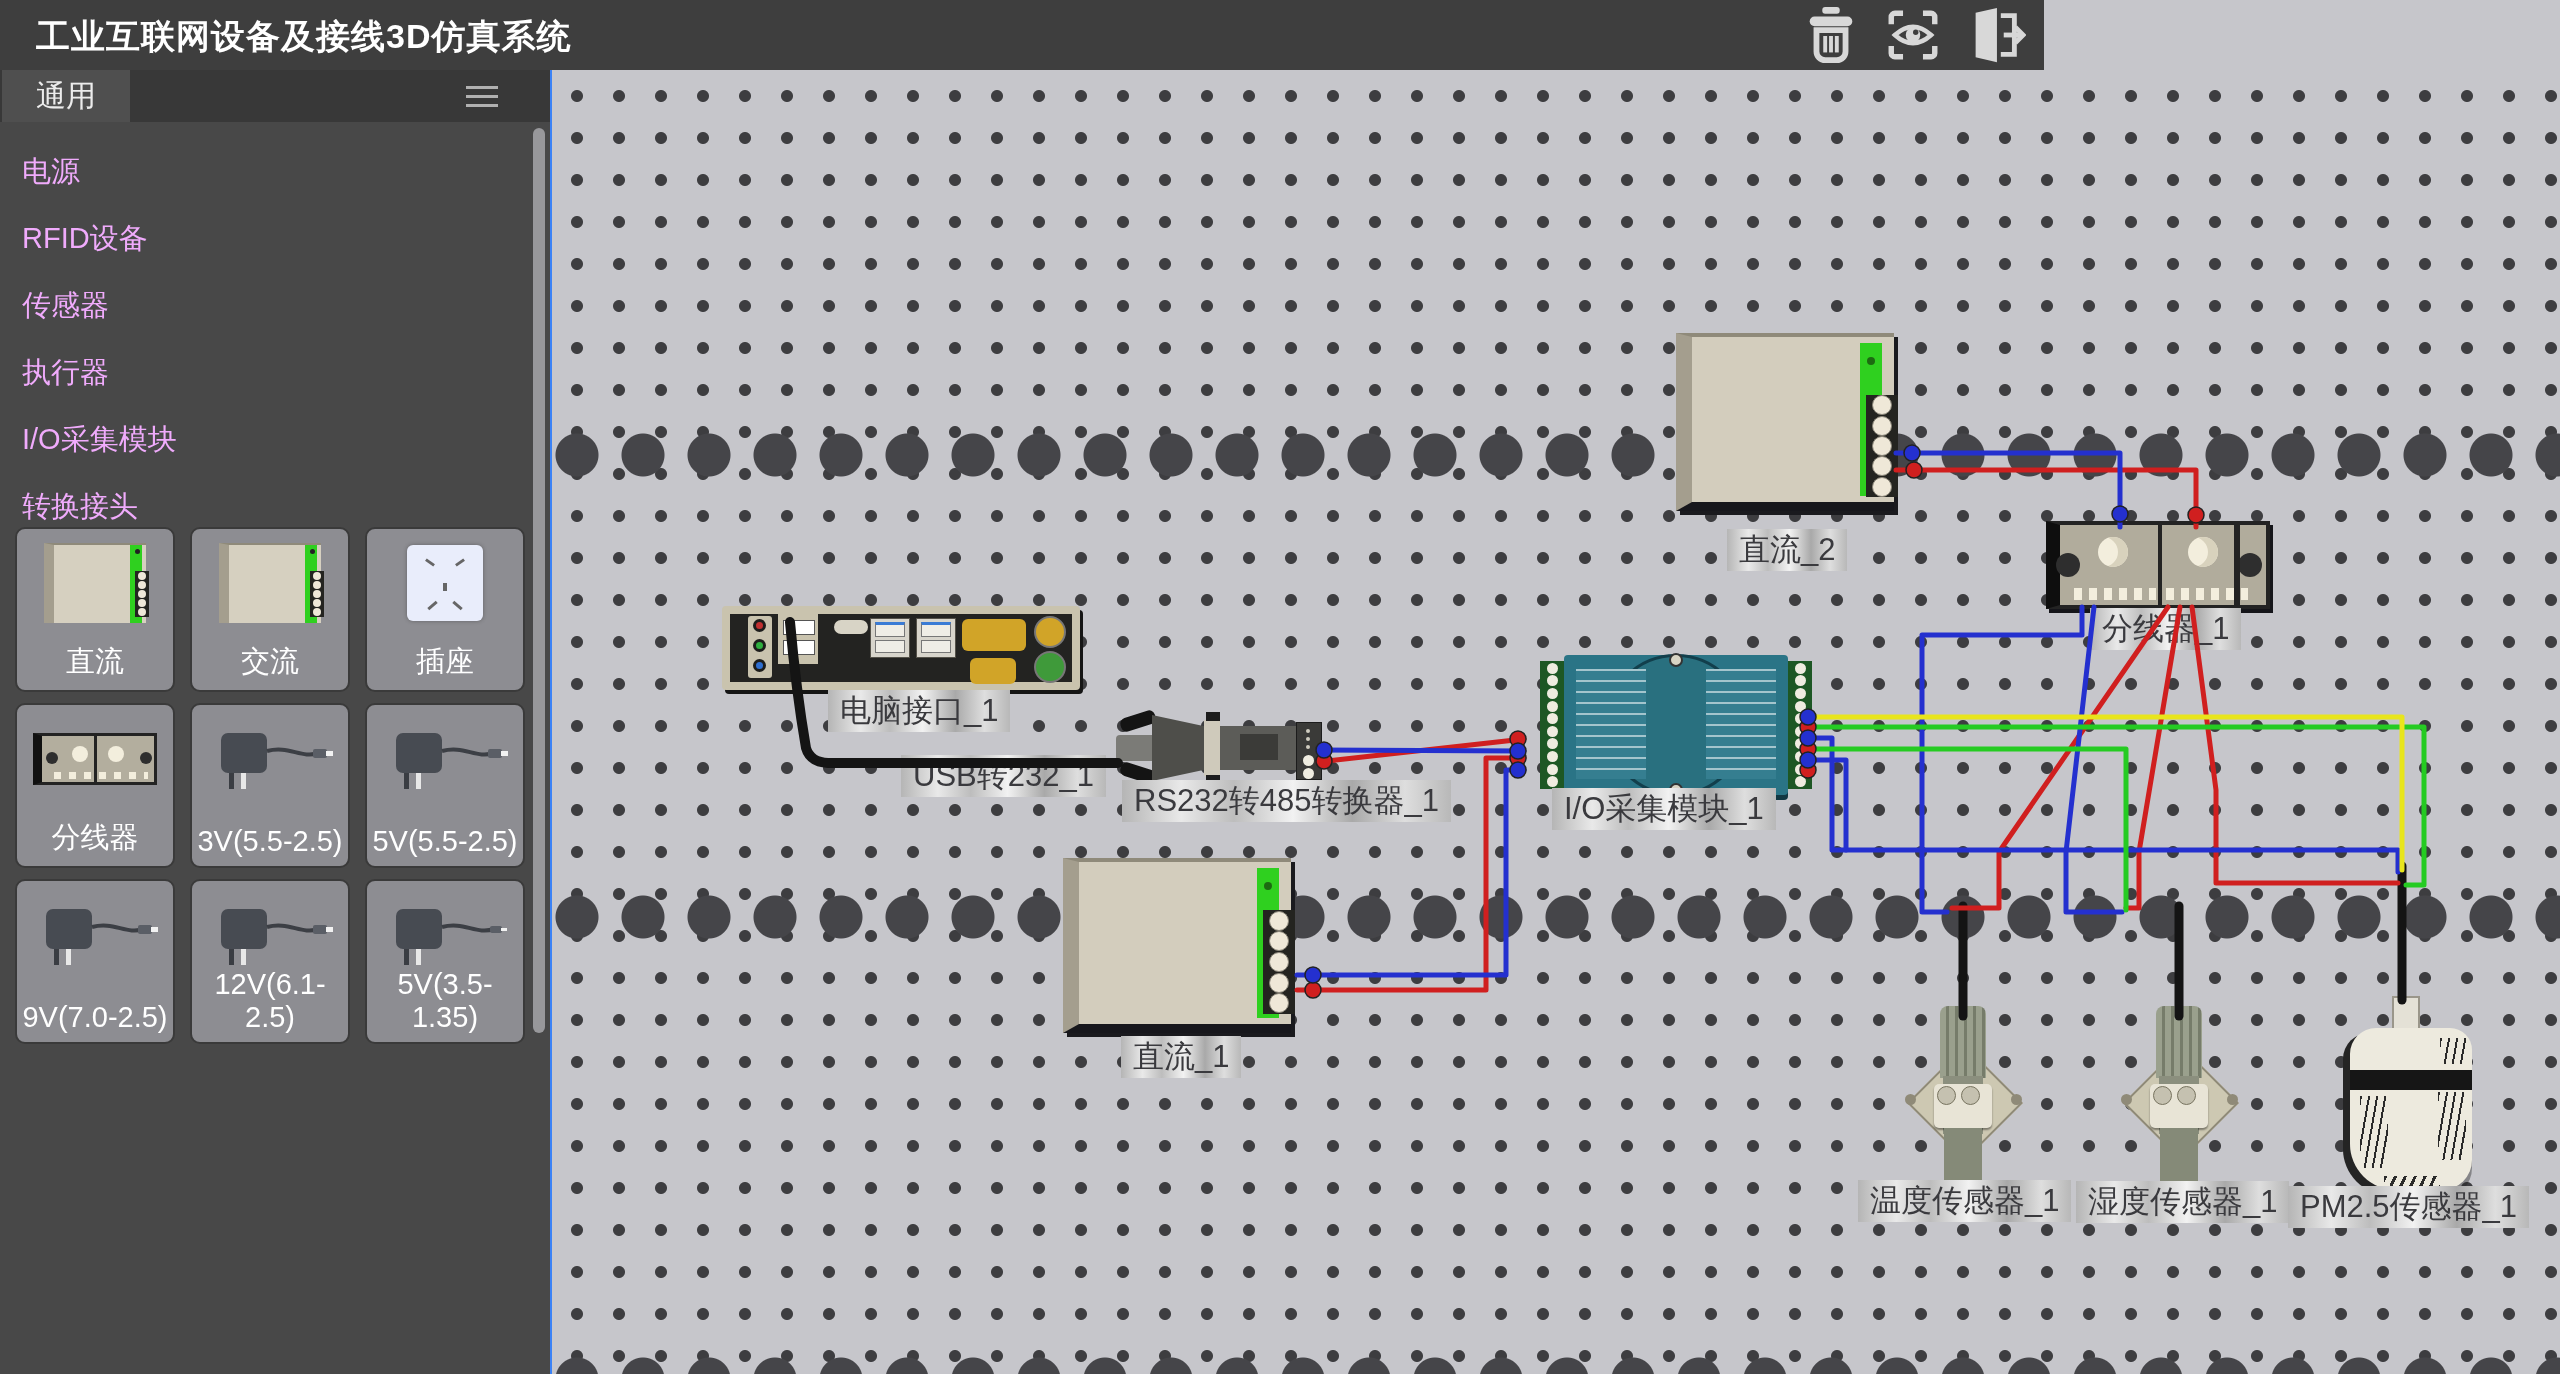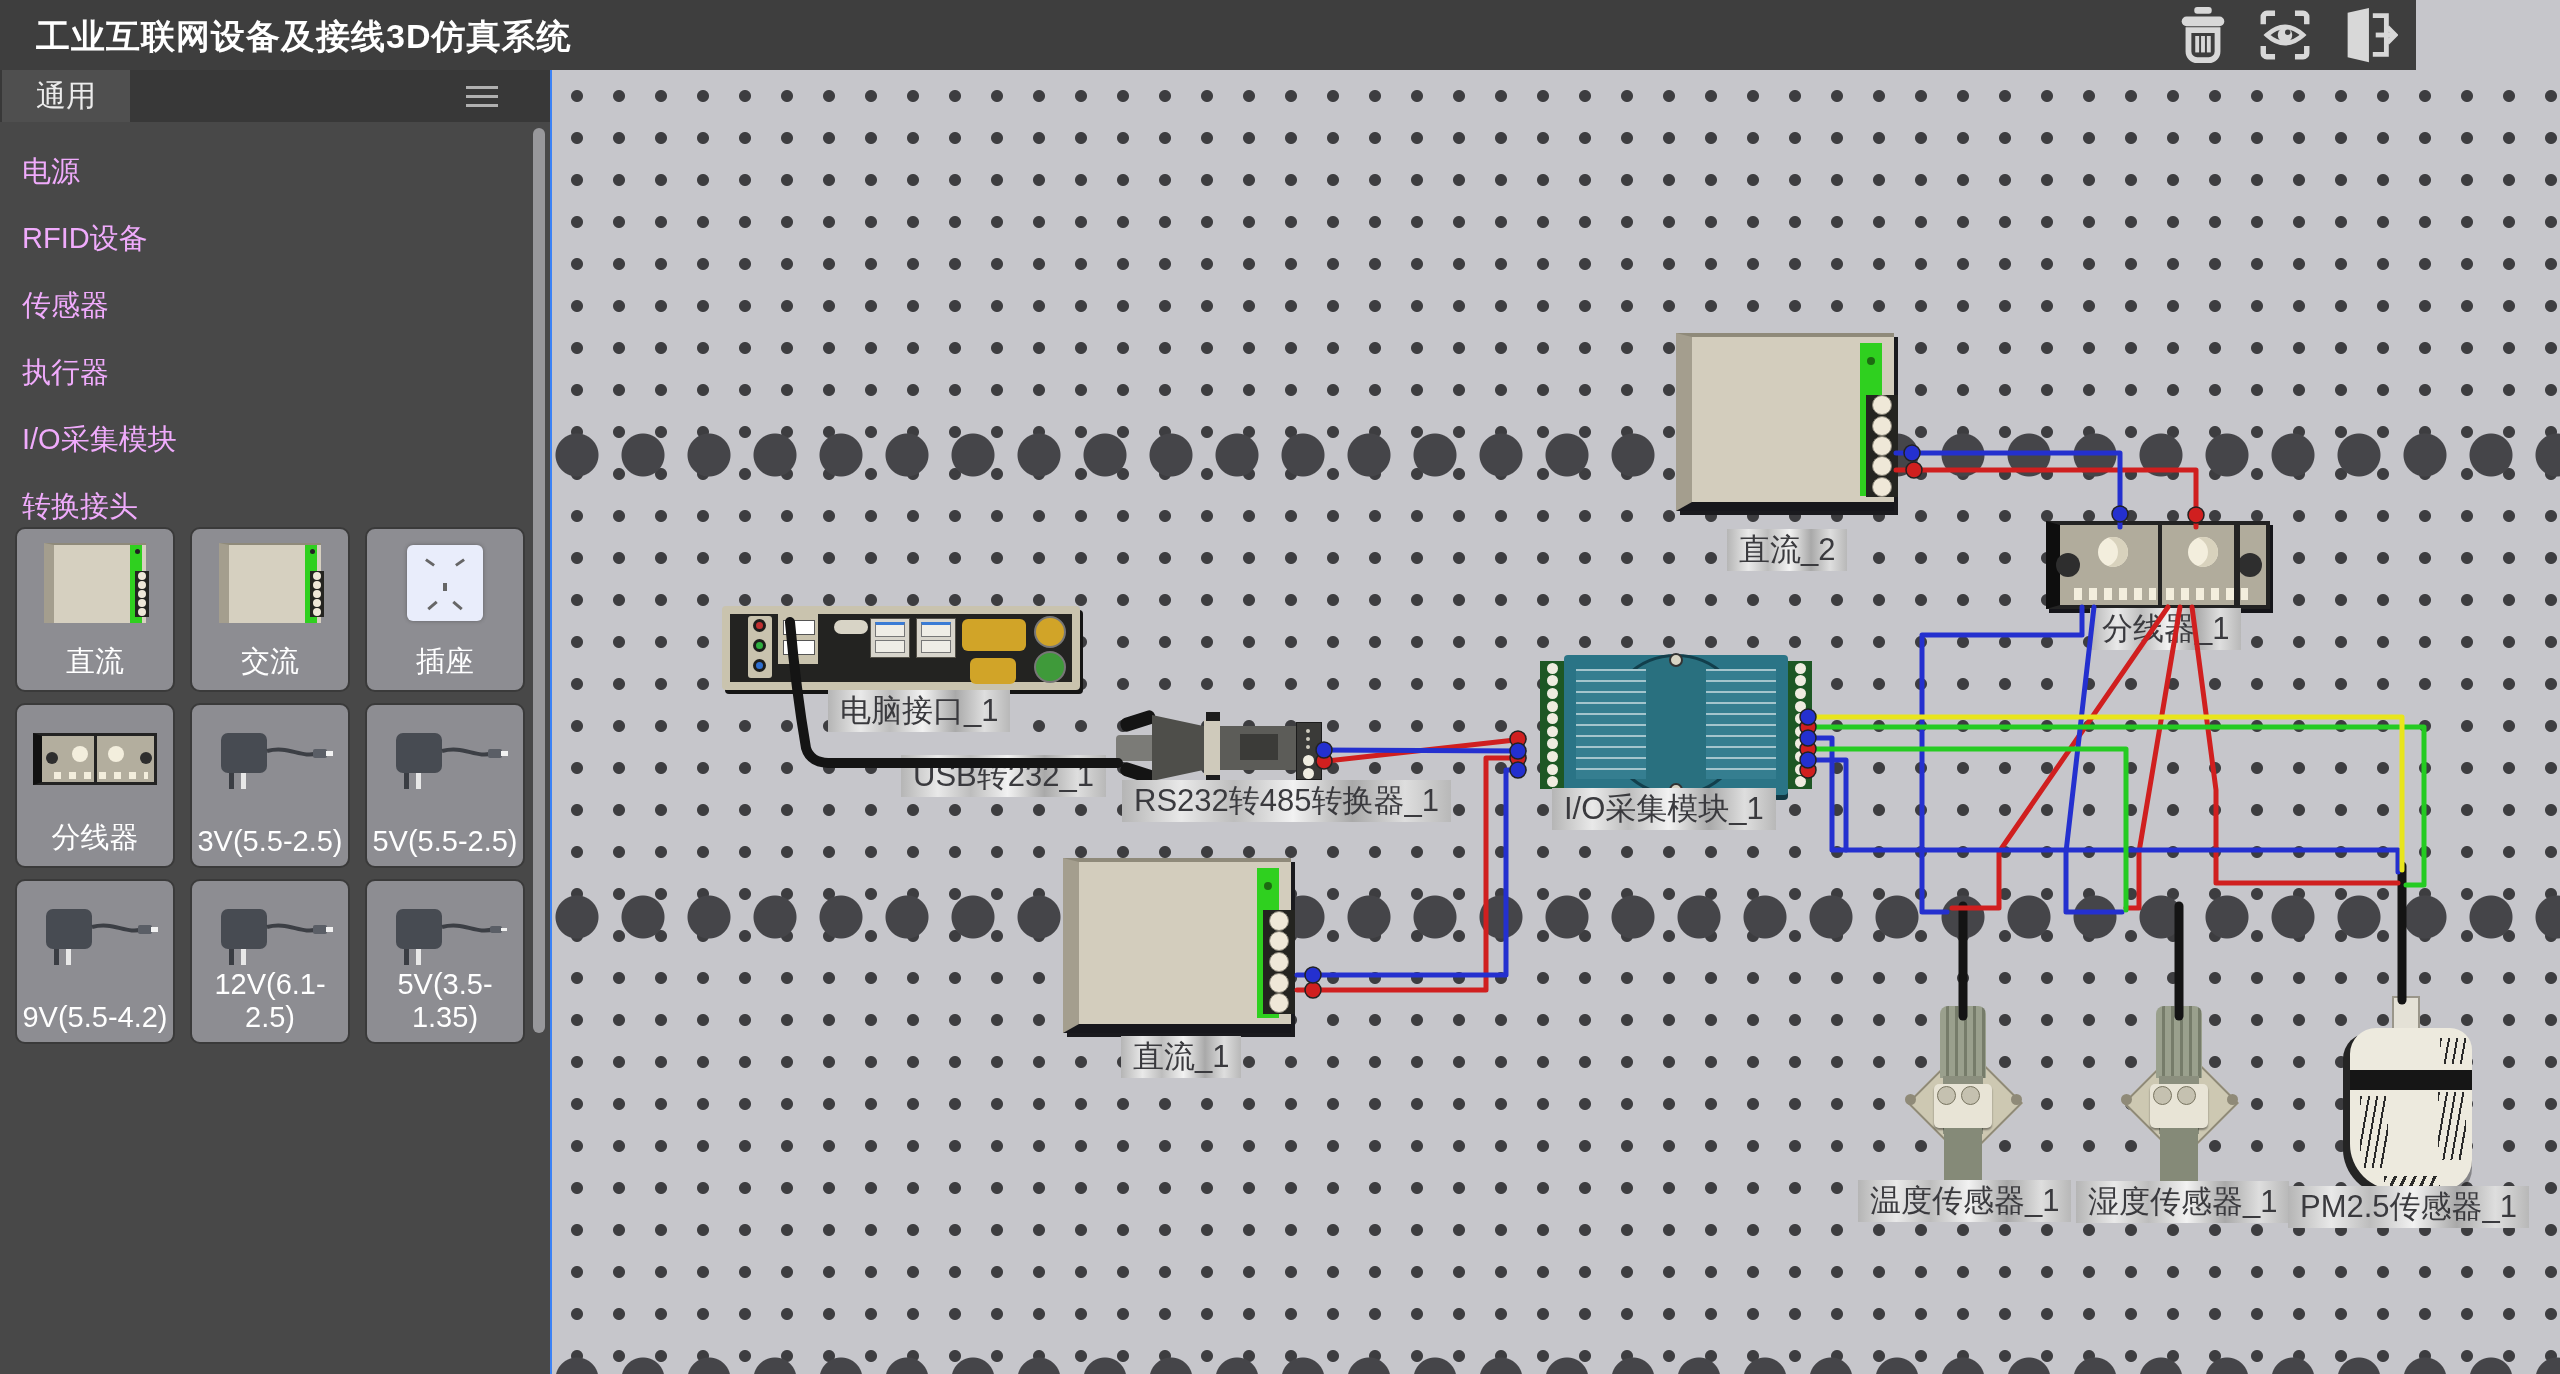--- a/index.html
+++ b/index.html
@@ -1,20 +1,20 @@
 <!DOCTYPE html>
 <html><head>
 <meta charset="utf-8">
 <style>
   html,body{margin:0;padding:0;width:2560px;height:1374px;overflow:hidden;
     font-family:"Liberation Sans","DejaVu Sans",sans-serif;background:#c6c6cb;}
   .app{position:absolute;inset:0;}
 
   
-  .topbar{position:absolute;left:0;top:0;width:2416px;height:70px;background:#3e3e3e;z-index:50;}
+  .topbar{position:absolute;left:0;top:0;width:2044px;height:70px;background:#3e3e3e;z-index:50;}
   .topbar .title{position:absolute;left:36px;top:14px;font-size:34px;font-weight:bold;color:#fff;letter-spacing:1px;}
   .topbar .icons{position:absolute;right:18px;top:4px;display:flex;gap:22px;}
   .topbar .icons svg{display:block;cursor:pointer;}
 
   
   .sidebar{position:absolute;left:0;top:70px;width:552px;height:1304px;background:#484848;z-index:40;border-right:2px solid #3b82f6;box-sizing:border-box;}
   .tabstrip{position:absolute;left:0;top:0;width:100%;height:52px;background:#383838;}
   .tab{position:absolute;left:2px;top:0;width:128px;height:52px;background:#4f4f4f;color:#ececec;
        font-size:30px;text-align:center;line-height:52px;cursor:pointer;}
   .hamburger{position:absolute;right:52px;top:16px;width:32px;height:22px;cursor:pointer;}
@@ -255,21 +255,21 @@
       </div>
       <div class="tile">
         <svg class="timg" width="130" height="80" viewBox="0 0 130 80">
           <rect x="16" y="14" width="46" height="40" rx="7" fill="#474b52"></rect>
           <rect x="24" y="54" width="5" height="16" fill="#3a3d43"></rect>
             <rect x="36" y="54" width="5" height="16" fill="#e8e8e8"></rect>
           <path d="M62,32 C84,26 96,40 114,34" fill="none" stroke="#3c3f45" stroke-width="4"></path>
           <rect x="108" y="30" width="14" height="9" rx="2" fill="#5a5e66"></rect>
             <rect x="121" y="32" width="7" height="5" fill="#f2f2f2"></rect>
         </svg>
-        <div class="tlabel">9V(5.5-4.2)</div>
+        <div class="tlabel">9V(7.0-2.5)</div>
       </div>
       <div class="tile">
         <svg class="timg" width="130" height="80" viewBox="0 0 130 80">
           <rect x="16" y="14" width="46" height="40" rx="7" fill="#474b52"></rect>
           <rect x="24" y="54" width="5" height="16" fill="#3a3d43"></rect>
             <rect x="36" y="54" width="5" height="16" fill="#e8e8e8"></rect>
           <path d="M62,32 C84,26 96,40 114,34" fill="none" stroke="#3c3f45" stroke-width="4"></path>
           <rect x="108" y="30" width="14" height="9" rx="2" fill="#5a5e66"></rect>
             <rect x="121" y="32" width="7" height="5" fill="#f2f2f2"></rect>
         </svg>

